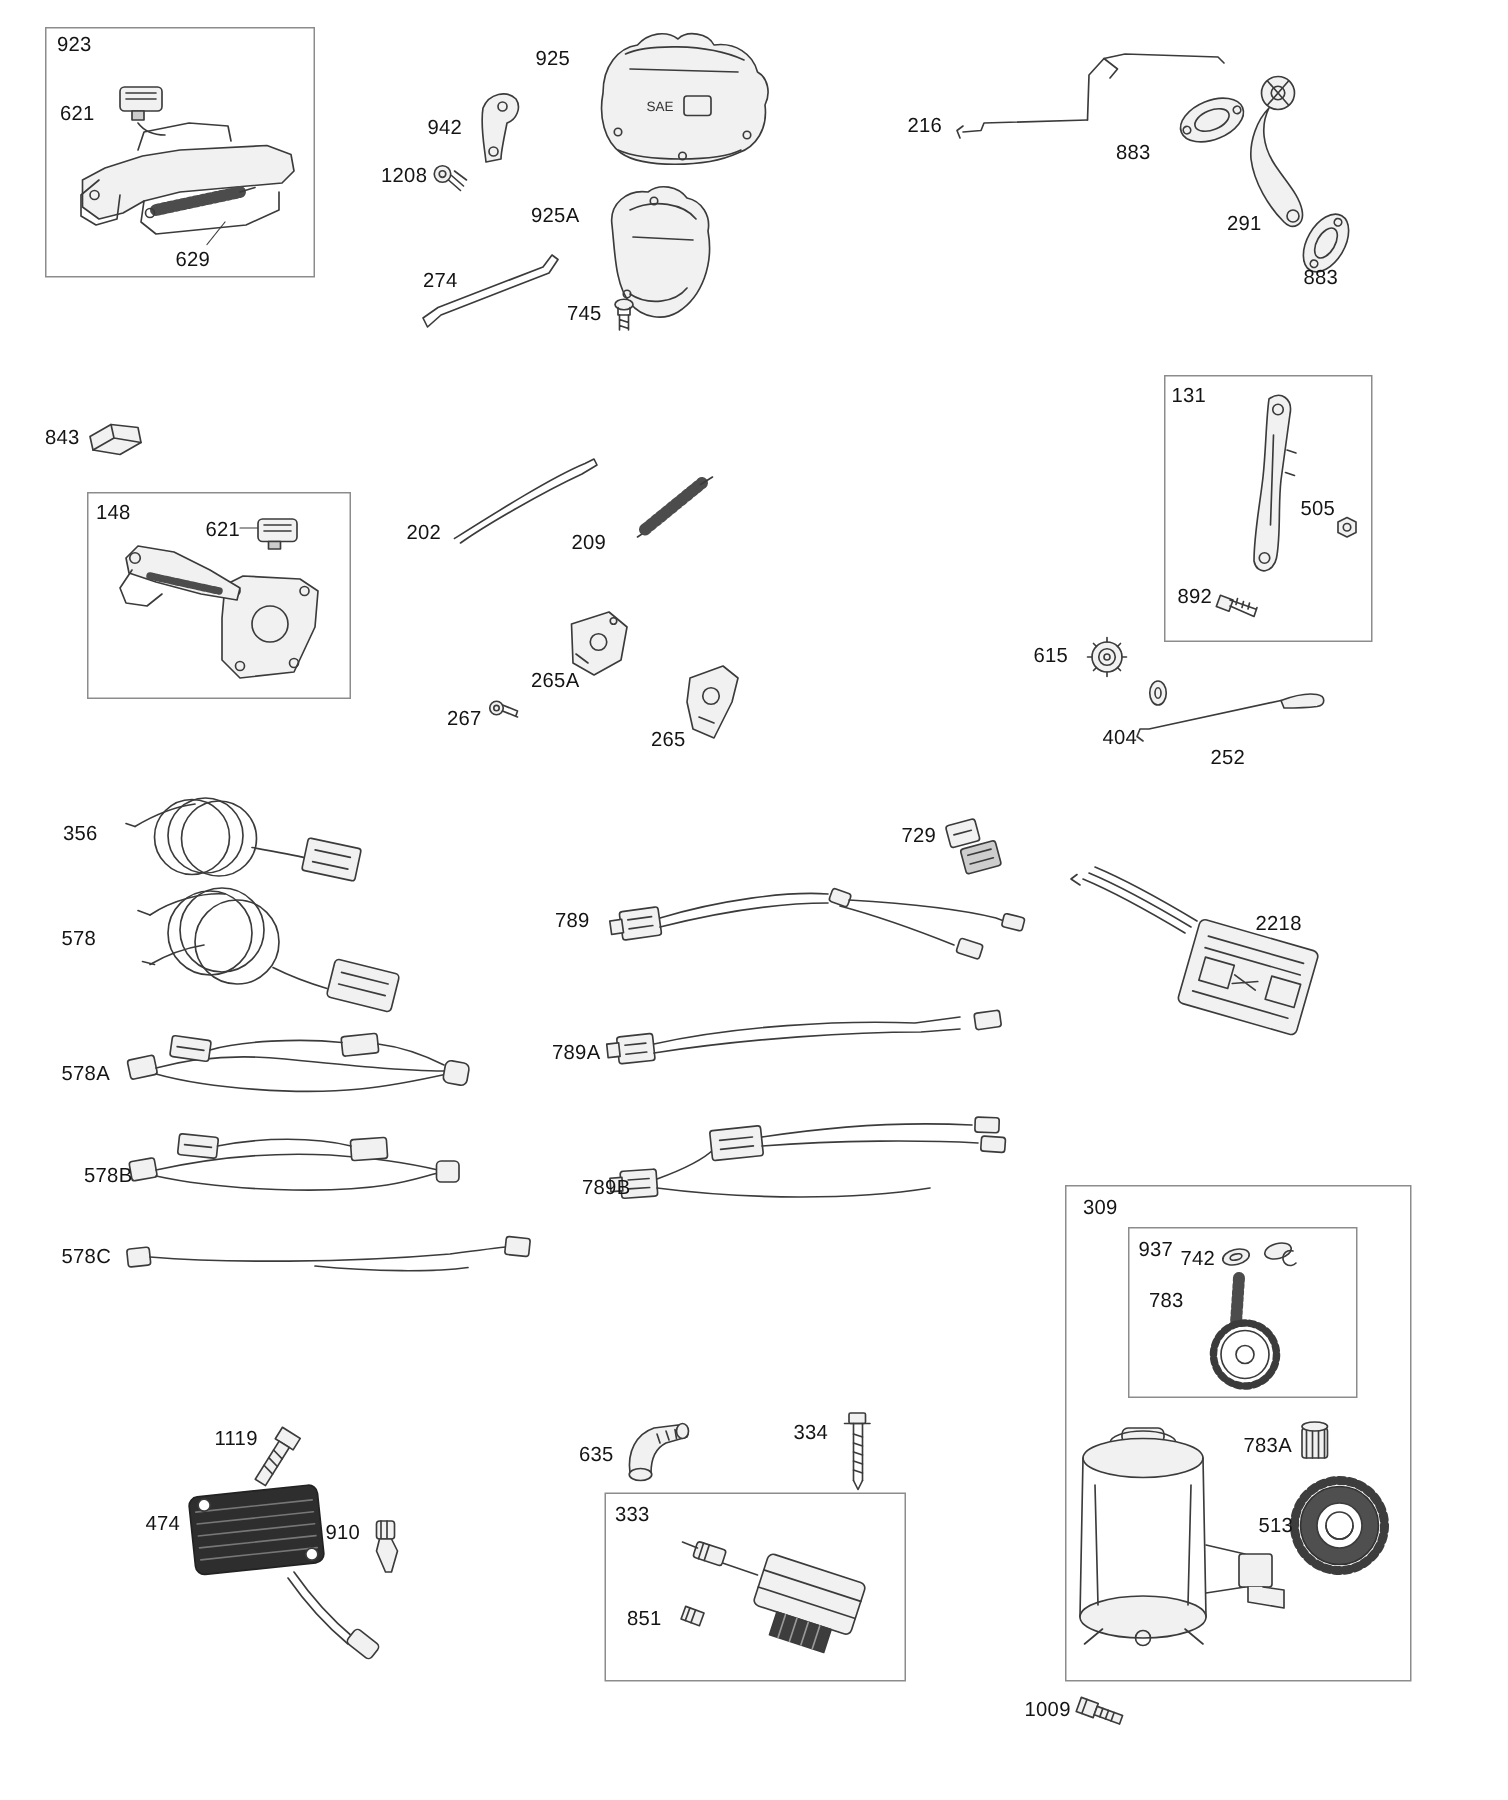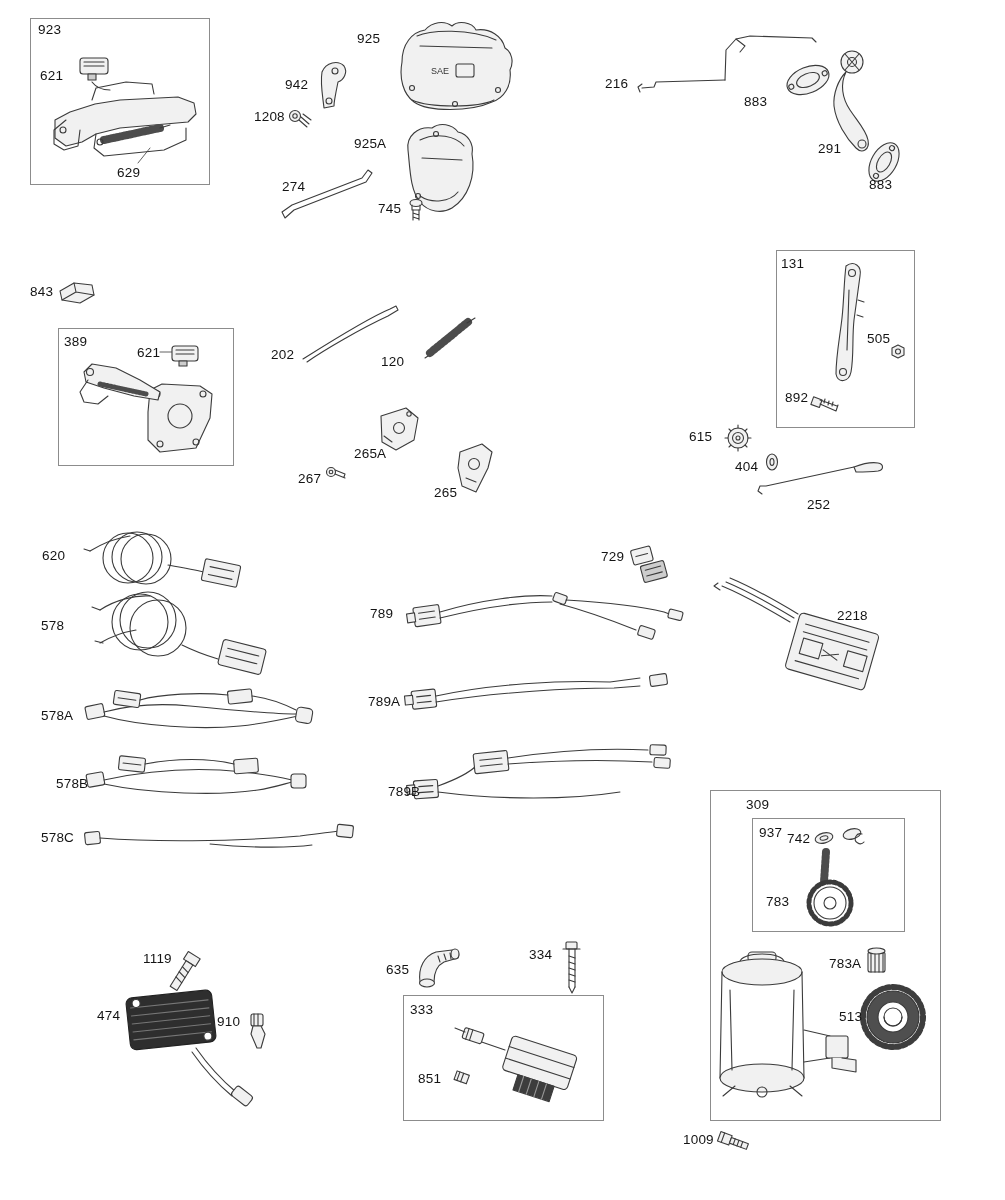--- a/index.html
+++ b/index.html
@@ -525,47 +525,47 @@
   <div class="lbl" style="left:285px;top:77px">942</div>
   <div class="lbl" style="left:254px;top:109px">1208</div>
   <div class="lbl" style="left:354px;top:136px">925A</div>
   <div class="lbl" style="left:282px;top:179px">274</div>
   <div class="lbl" style="left:378px;top:201px">745</div>
   <div class="lbl" style="left:605px;top:76px">216</div>
   <div class="lbl" style="left:744px;top:94px">883</div>
   <div class="lbl" style="left:818px;top:141px">291</div>
   <div class="lbl" style="left:869px;top:177px">883</div>
   <div class="lbl" style="left:30px;top:284px">843</div>
-  <div class="lbl" style="left:64px;top:334px">389</div>
+  <div class="lbl" style="left:64px;top:334px">148</div>
   <div class="lbl" style="left:137px;top:345px">621</div>
   <div class="lbl" style="left:271px;top:347px">202</div>
-  <div class="lbl" style="left:381px;top:354px">120</div>
+  <div class="lbl" style="left:381px;top:354px">209</div>
   <div class="lbl" style="left:781px;top:256px">131</div>
   <div class="lbl" style="left:867px;top:331px">505</div>
   <div class="lbl" style="left:785px;top:390px">892</div>
   <div class="lbl" style="left:689px;top:429px">615</div>
-  <div class="lbl" style="left:735px;top:459px">404</div>
+  <div class="lbl" style="left:735px;top:484px">404</div>
   <div class="lbl" style="left:807px;top:497px">252</div>
   <div class="lbl" style="left:354px;top:446px">265A</div>
   <div class="lbl" style="left:298px;top:471px">267</div>
   <div class="lbl" style="left:434px;top:485px">265</div>
-  <div class="lbl" style="left:42px;top:548px">620</div>
+  <div class="lbl" style="left:42px;top:548px">356</div>
   <div class="lbl" style="left:41px;top:618px">578</div>
   <div class="lbl" style="left:41px;top:708px">578A</div>
   <div class="lbl" style="left:56px;top:776px">578B</div>
   <div class="lbl" style="left:41px;top:830px">578C</div>
   <div class="lbl" style="left:601px;top:549px">729</div>
   <div class="lbl" style="left:370px;top:606px">789</div>
   <div class="lbl" style="left:837px;top:608px">2218</div>
   <div class="lbl" style="left:368px;top:694px">789A</div>
   <div class="lbl" style="left:388px;top:784px">789B</div>
-  <div class="lbl" style="left:746px;top:797px">309</div>
+  <div class="lbl" style="left:722px;top:797px">309</div>
   <div class="lbl" style="left:759px;top:825px">937</div>
   <div class="lbl" style="left:787px;top:831px">742</div>
-  <div class="lbl" style="left:766px;top:894px">783</div>
+  <div class="lbl" style="left:766px;top:859px">783</div>
   <div class="lbl" style="left:829px;top:956px">783A</div>
   <div class="lbl" style="left:839px;top:1009px">513</div>
   <div class="lbl" style="left:143px;top:951px">1119</div>
   <div class="lbl" style="left:97px;top:1008px">474</div>
   <div class="lbl" style="left:217px;top:1014px">910</div>
   <div class="lbl" style="left:386px;top:962px">635</div>
   <div class="lbl" style="left:529px;top:947px">334</div>
   <div class="lbl" style="left:410px;top:1002px">333</div>
   <div class="lbl" style="left:418px;top:1071px">851</div>
   <div class="lbl" style="left:683px;top:1132px">1009</div>

